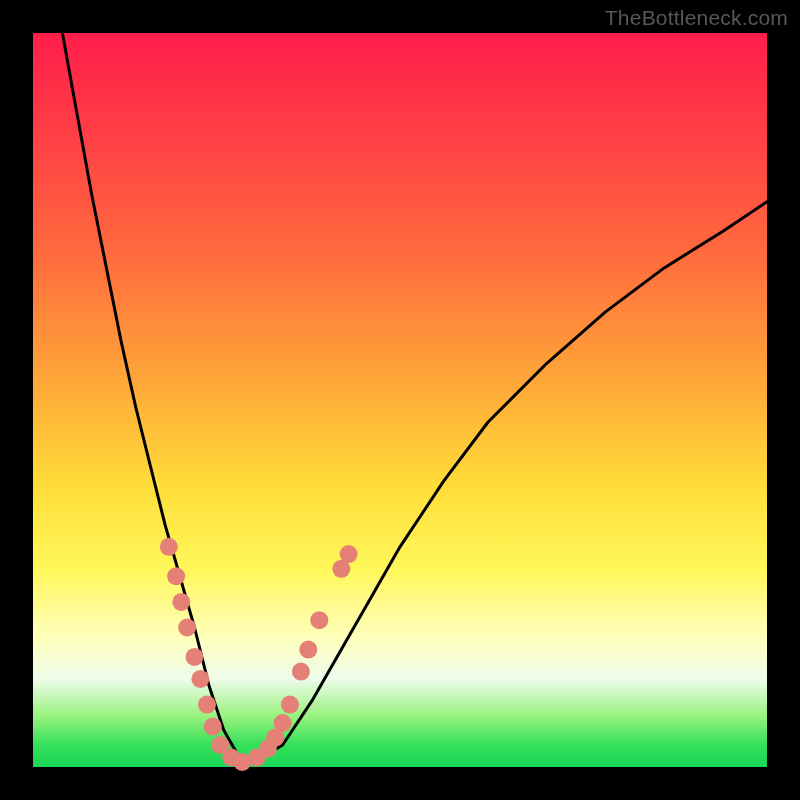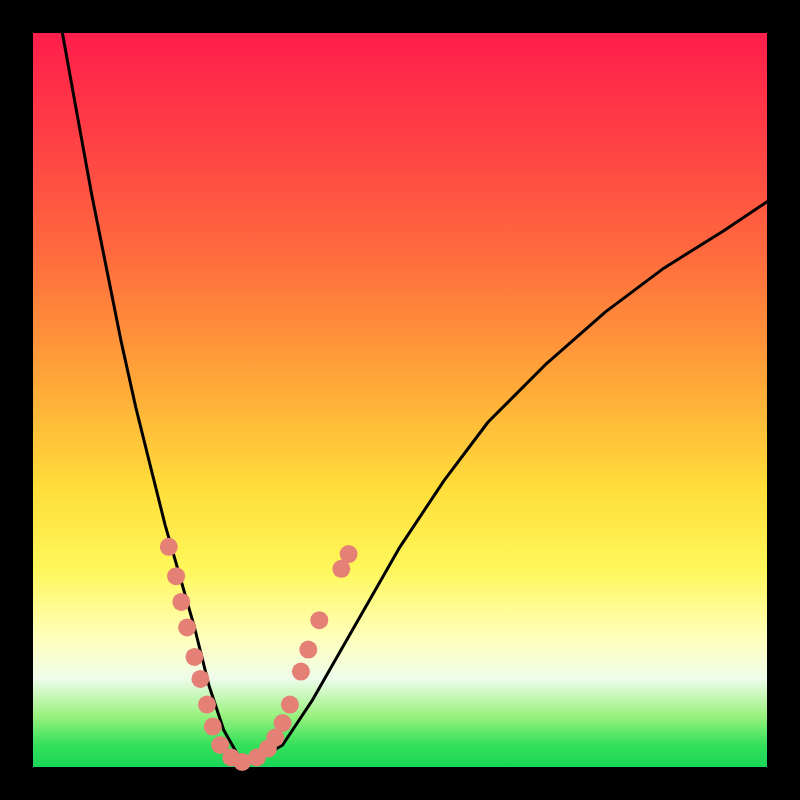--- a/index.html
+++ b/index.html
@@ -86,13 +86,14 @@
           <circle cx="249.6" cy="690.0" r="9" fill="#e58076" stroke="none"></circle>
           <circle cx="256.9" cy="671.6" r="9" fill="#e58076" stroke="none"></circle>
           <circle cx="267.9" cy="638.6" r="9" fill="#e58076" stroke="none"></circle>
           <circle cx="275.3" cy="616.6" r="9" fill="#e58076" stroke="none"></circle>
           <circle cx="286.3" cy="587.2" r="9" fill="#e58076" stroke="none"></circle>
           <circle cx="308.3" cy="535.8" r="9" fill="#e58076" stroke="none"></circle>
           <circle cx="315.6" cy="521.1" r="9" fill="#e58076" stroke="none"></circle>
         </g>
     </svg>
   </div>
+  <div class="watermark">TheBottleneck.com</div>
 </div>
 
 </body></html>

